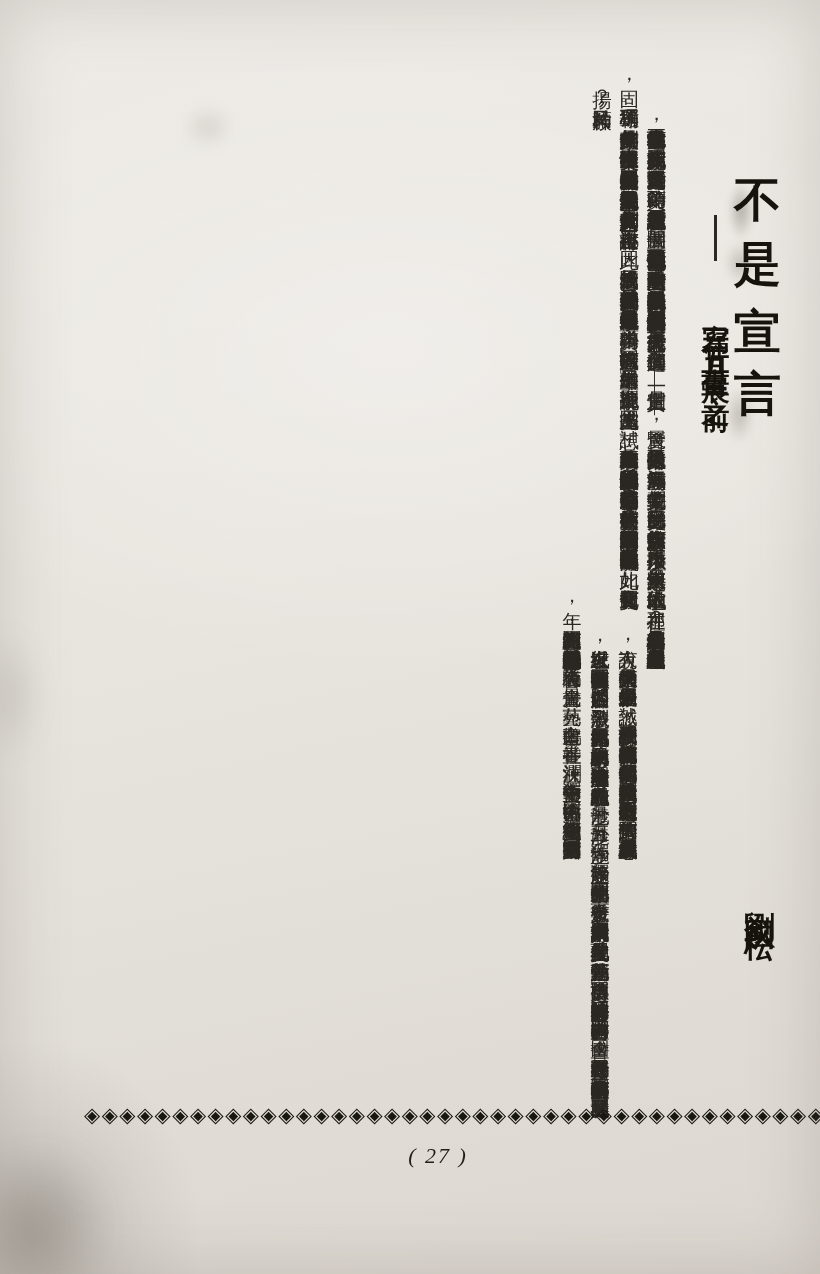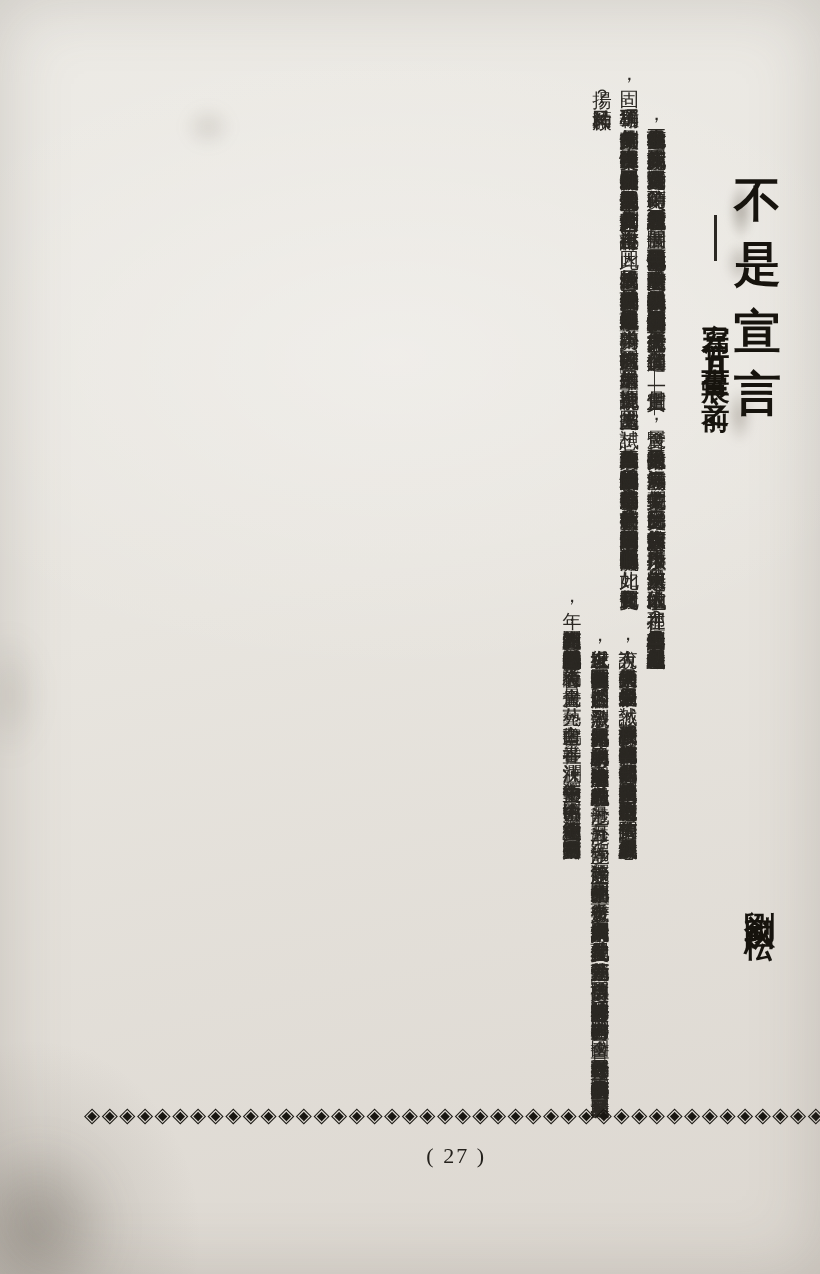--- a/index.html
+++ b/index.html
@@ -67,22 +67,23 @@
   }
   
   .ornament-row{
     position:absolute;top:1100px;left:84px;right:0;height:30px;
     font-family:"DejaVu Sans","Liberation Sans",sans-serif;
     font-size:21px;letter-spacing:1.5px;line-height:30px;
     white-space:nowrap;overflow:hidden;color:#191712;
   }
   .page-number{
     position:absolute;top:1143px;left:390px;width:96px;
-    text-align:right;font-size:22px;letter-spacing:2px;
+    text-align:center;font-size:22px;letter-spacing:2px;
     color:#24211c;
+    font-style:italic;
   }
   
   .stain{position:absolute;border-radius:50%;pointer-events:none;}
   .stain-a{left:728px;top:182px;width:26px;height:58px;filter:blur(3px);
     background:radial-gradient(closest-side,rgba(100,92,80,.42),rgba(100,92,80,0));}
   .stain-b{left:725px;top:242px;width:30px;height:42px;filter:blur(4px);
     background:radial-gradient(closest-side,rgba(100,92,80,.32),rgba(100,92,80,0));}
   .stain-c{left:726px;top:388px;width:27px;height:55px;filter:blur(4px);
     background:radial-gradient(closest-side,rgba(108,99,86,.35),rgba(108,99,86,0));}
   .stain-d{left:184px;top:106px;width:48px;height:42px;filter:blur(7px);

